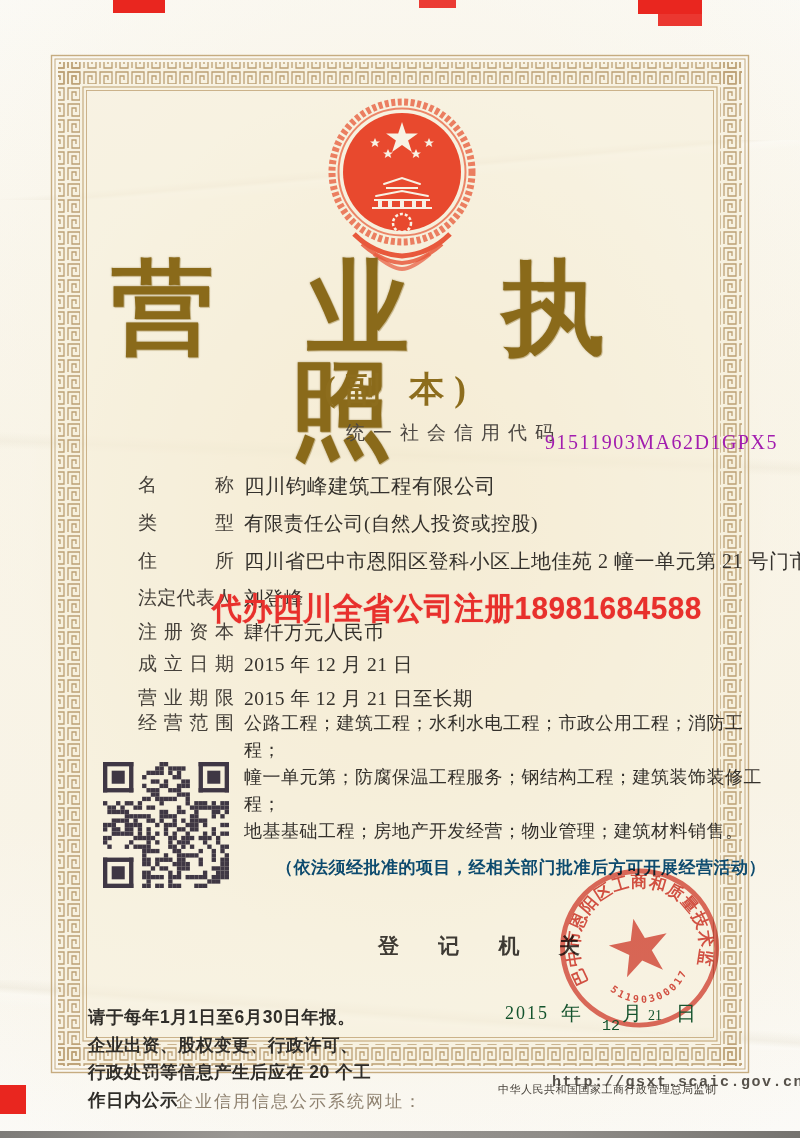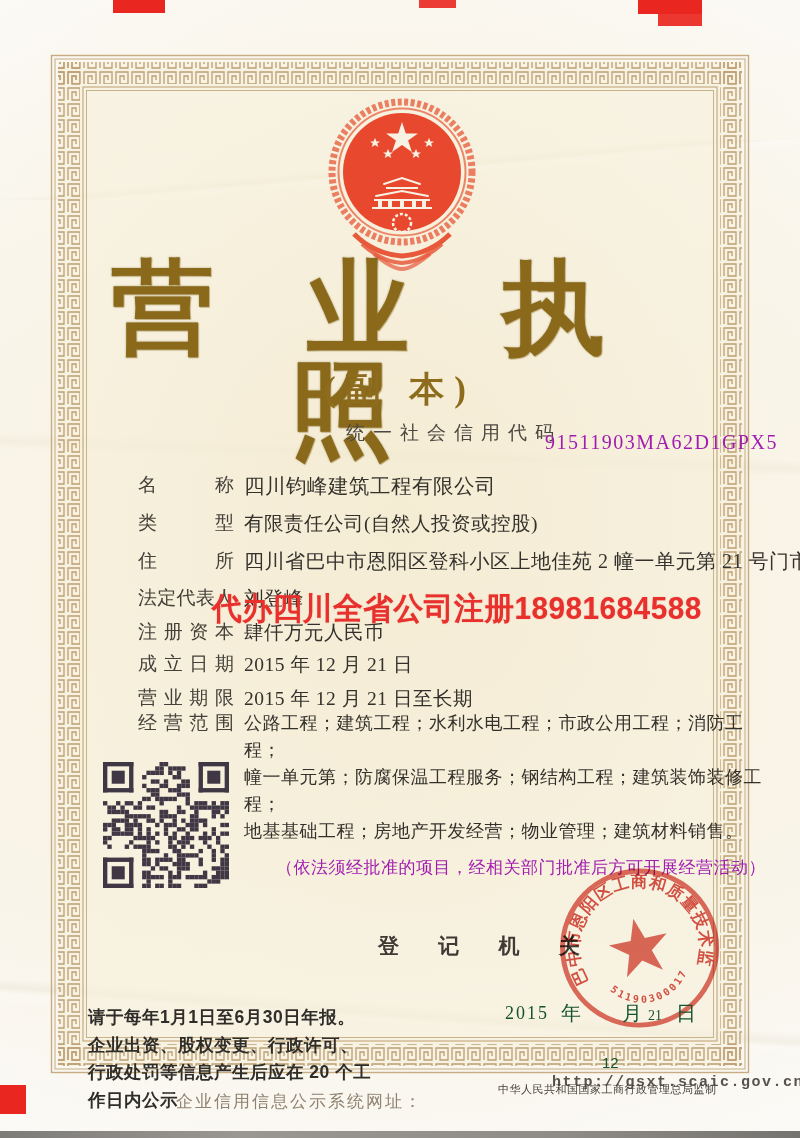--- a/index.html
+++ b/index.html
@@ -52,34 +52,34 @@
     width:96px;flex:0 0 96px;font-size:19px;color:#45403a;font-weight:500;
   }
   .spread{display:flex;justify-content:space-between;}
   .field-value{
     margin-left:10px;font-size:19.5px;color:#34313a;color:#34312c;font-weight:500;
     white-space:nowrap;letter-spacing:.5px;
   }
   .scope-lines .field-value{white-space:normal;width:520px;line-height:27px;font-size:18px;}
 
   .approval-note{
-    left:276px;top:856px;font-size:17px;color:#a21caf;letter-spacing:.5px;font-weight:400;
+    left:276px;top:856px;font-size:17px;color:#0c4a6e;letter-spacing:.5px;font-weight:700;
   }
   .registrar{
     left:378px;top:932px;font-size:21px;color:#3e3a34;letter-spacing:17px;font-weight:600;
   }
 
   .qr{left:103px;top:762px;width:126px;height:126px;}
 
   .seal{left:548px;top:862px;width:184px;height:176px;mix-blend-mode:multiply;opacity:.92;}
 
   .date-part{position:absolute;color:#14532d;font-weight:500;}
   .d-year{left:505px;top:1003px;font-size:18px;letter-spacing:2px;font-family:"Liberation Serif",serif;}
   .d-ylab{left:561px;top:1000px;font-size:20px;}
-  .d-month{left:602px;top:1054px;font-size:15px;font-family:Liberation Sans, sans-serif;}
+  .d-month{left:602px;top:1018px;font-size:15px;font-family:Liberation Mono, monospace;}
   .d-mlab{left:622px;top:1000px;font-size:20px;}
   .d-day{left:648px;top:1008px;font-size:14px;font-family:"Liberation Serif",serif;}
   .d-dlab{left:676px;top:1000px;font-size:20px;}
 
   .footer-notes{
     left:88px;top:1004px;width:320px;font-size:17.5px;line-height:27.5px;
     color:#2f2d29;font-weight:600;letter-spacing:.5px;
     font-family:"Liberation Sans","DejaVu Sans",sans-serif;
   }
   .website-label{

